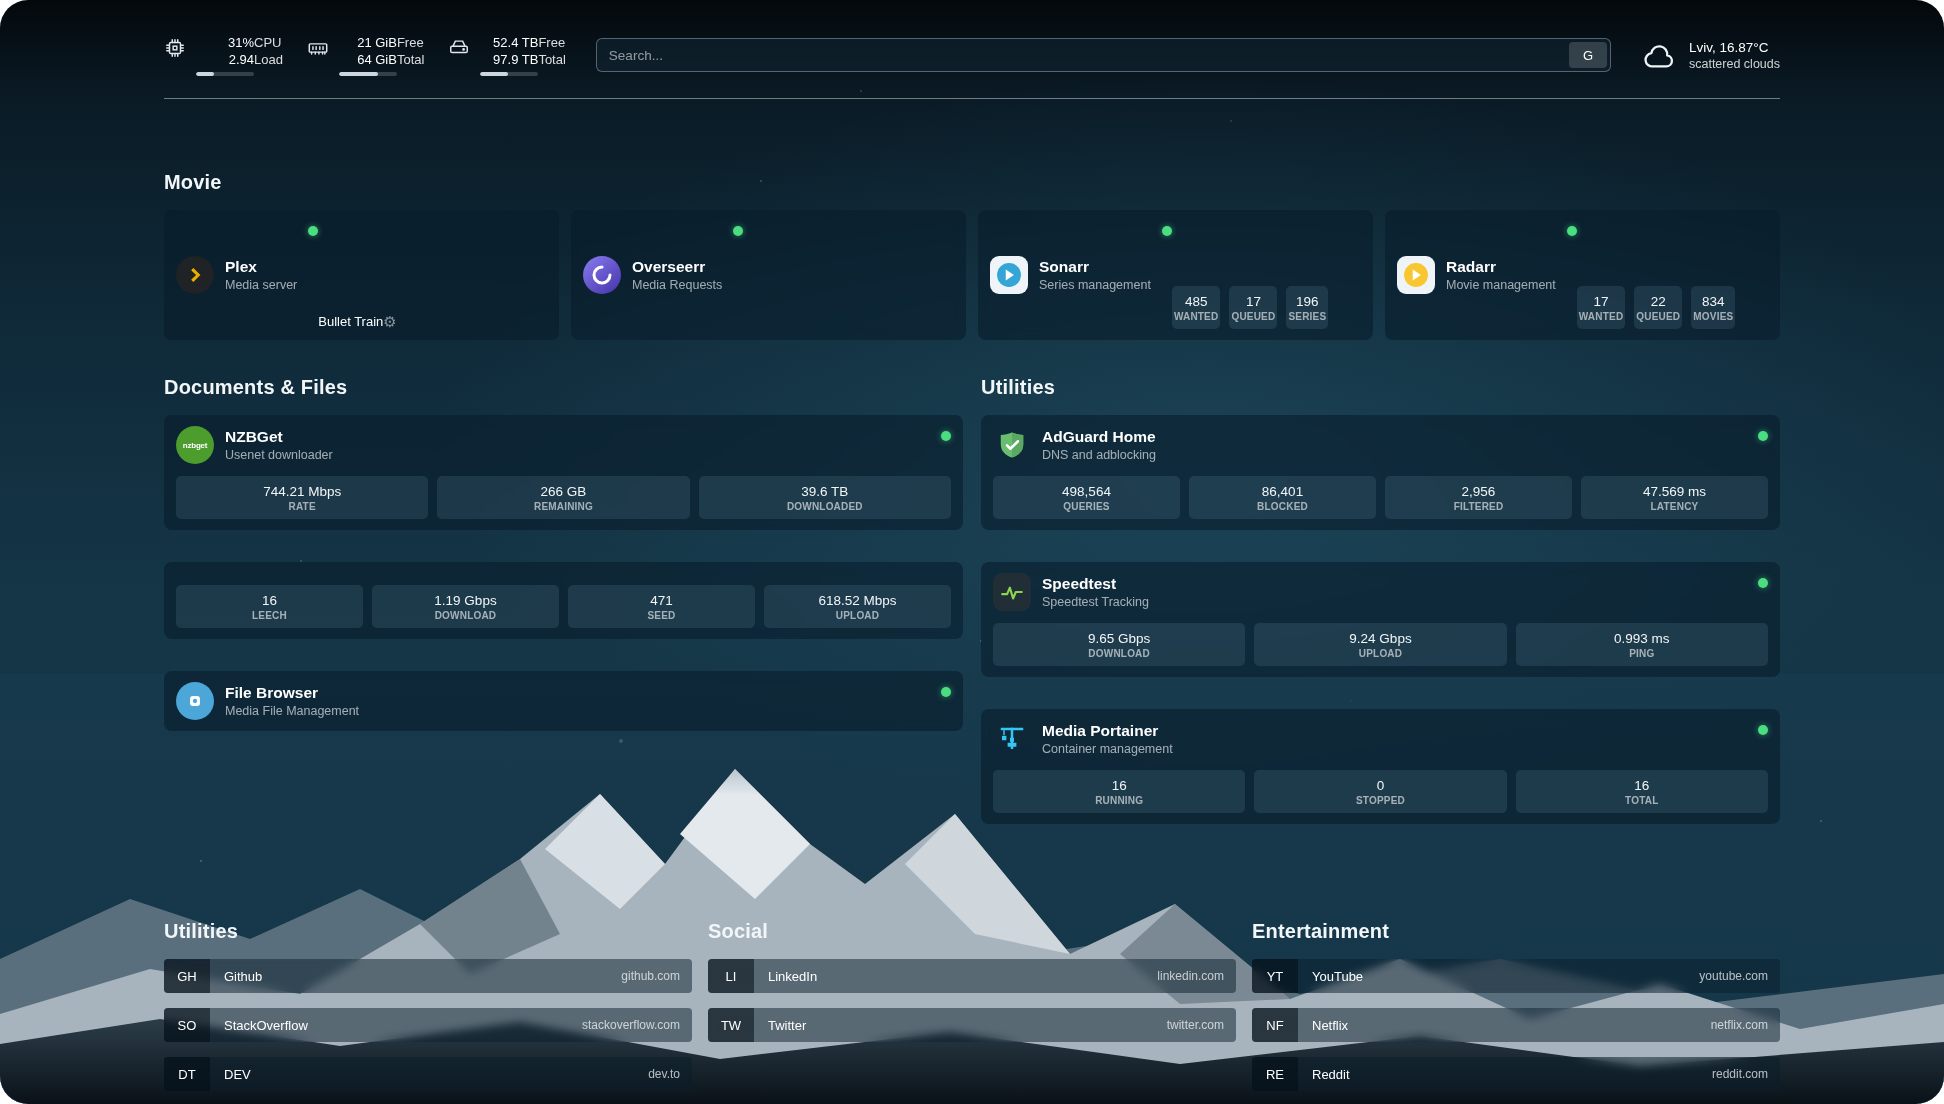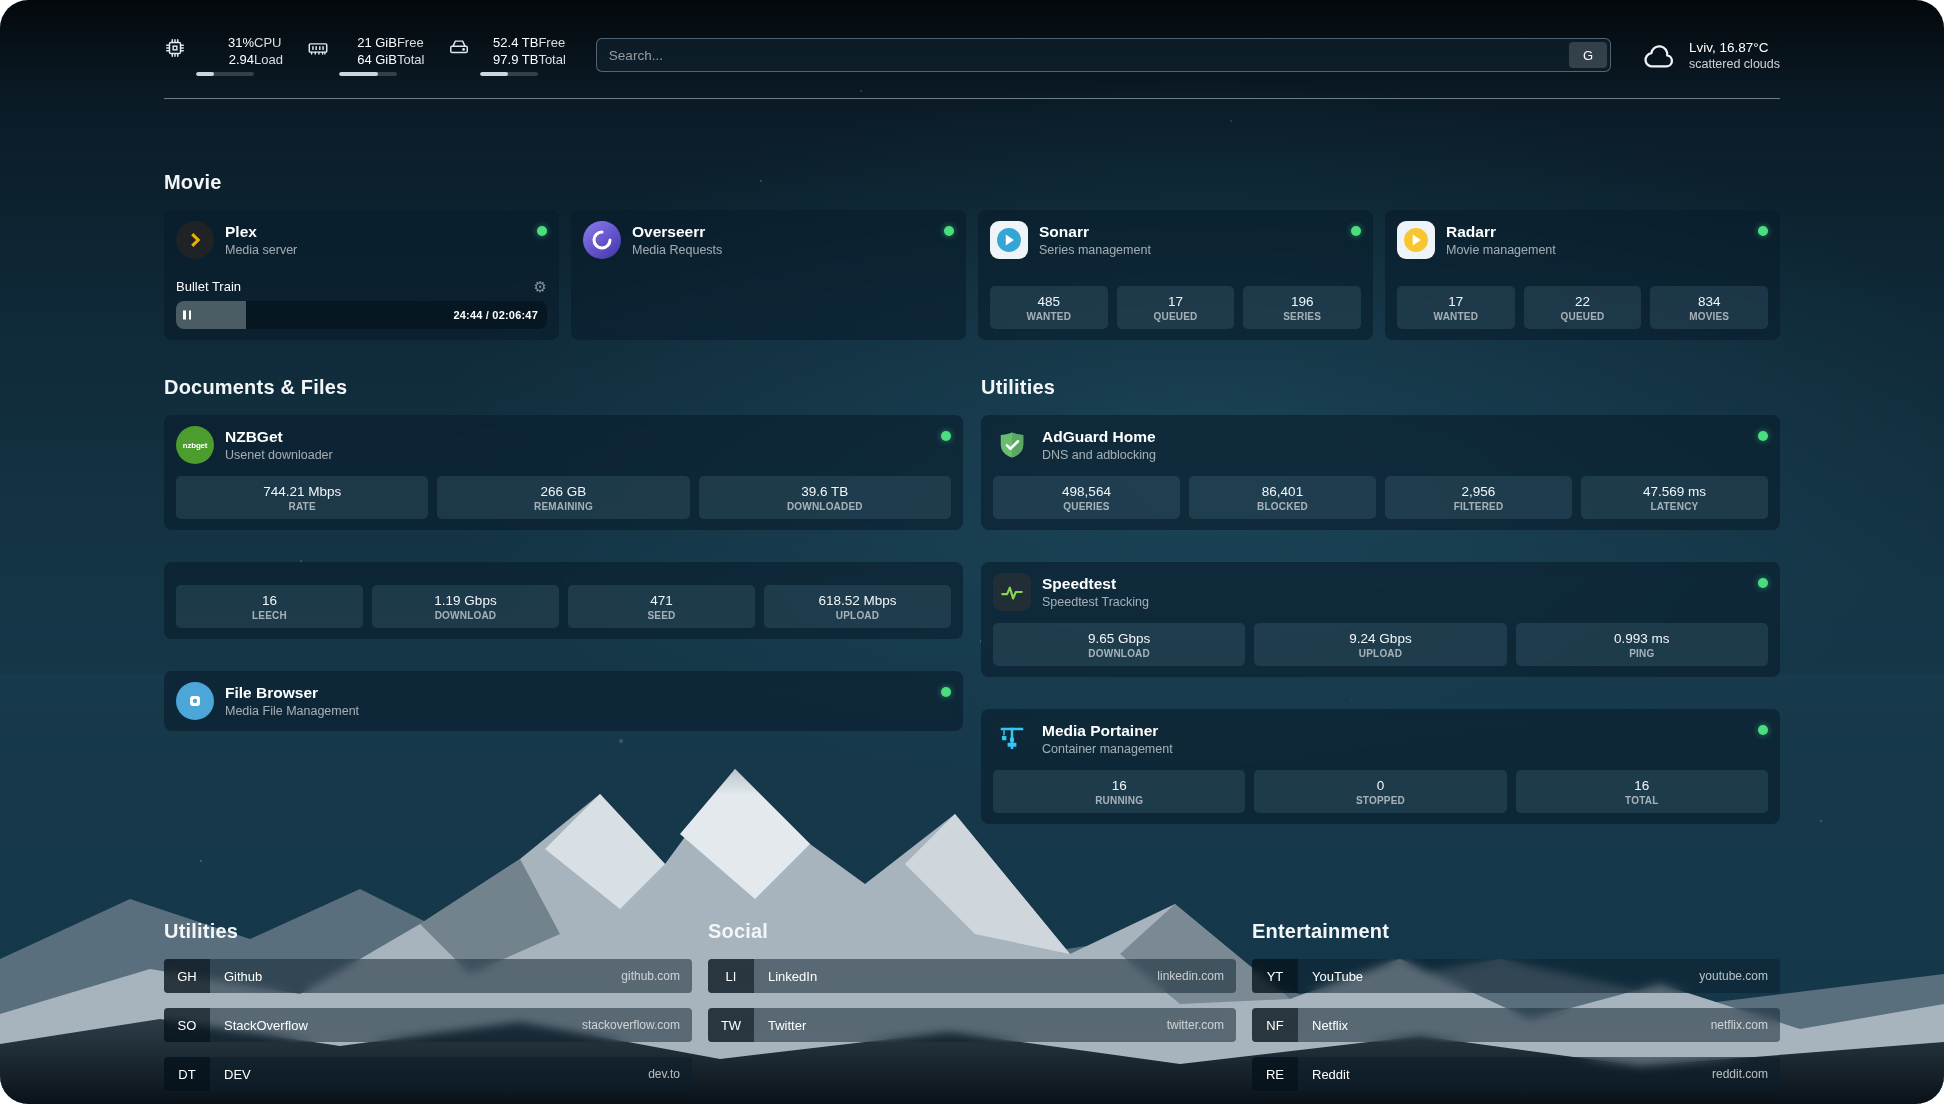--- a/index.html
+++ b/index.html
@@ -50,21 +50,21 @@
 
   .divider { border:none; border-top:1px solid rgba(235,245,250,.45); margin-top:22px; }
 
   
   h2 { font-size:20px; font-weight:700; color:#f2f6f8; letter-spacing:.2px; }
   .sec-media { margin-top:72px; }
   .sec-media h2 { margin-bottom:16px; }
   .grid4 { display:grid; grid-template-columns:repeat(4,1fr); gap:12px; }
 
   .card { background:rgba(9,29,43,.6); border-radius:8px; padding:11px 12px; backdrop-filter:blur(6px); }
-  .media-card { height:130px; display:flex; flex-direction:column; }
+  .media-card { height:130px; display:flex; }
   .card-head { display:flex; align-items:center; gap:11px; }
   .svc-icon { width:38px; height:38px; flex:none; display:flex; align-items:center; justify-content:center; border-radius:50%; overflow:hidden; }
   .svc-name { font-size:15.5px; font-weight:600; color:#fff; line-height:19px; }
   .svc-sub { font-size:12.5px; color:rgba(255,255,255,.62); line-height:15px; margin-top:2px; }
   .dot { width:10px; height:10px; border-radius:50%; margin-left:auto; align-self:flex-start; margin-top:5px;
     background:#4ade80; box-shadow:0 0 6px rgba(74,222,128,.55); flex:none; }
 
   .stats { display:flex; gap:9px; margin-top:12px; }
   .media-card .stats { margin-top:auto; }
   .stat { flex:1; background:rgba(120,160,185,.16); border-radius:5px; text-align:center; padding:7px 2px 6px; }

